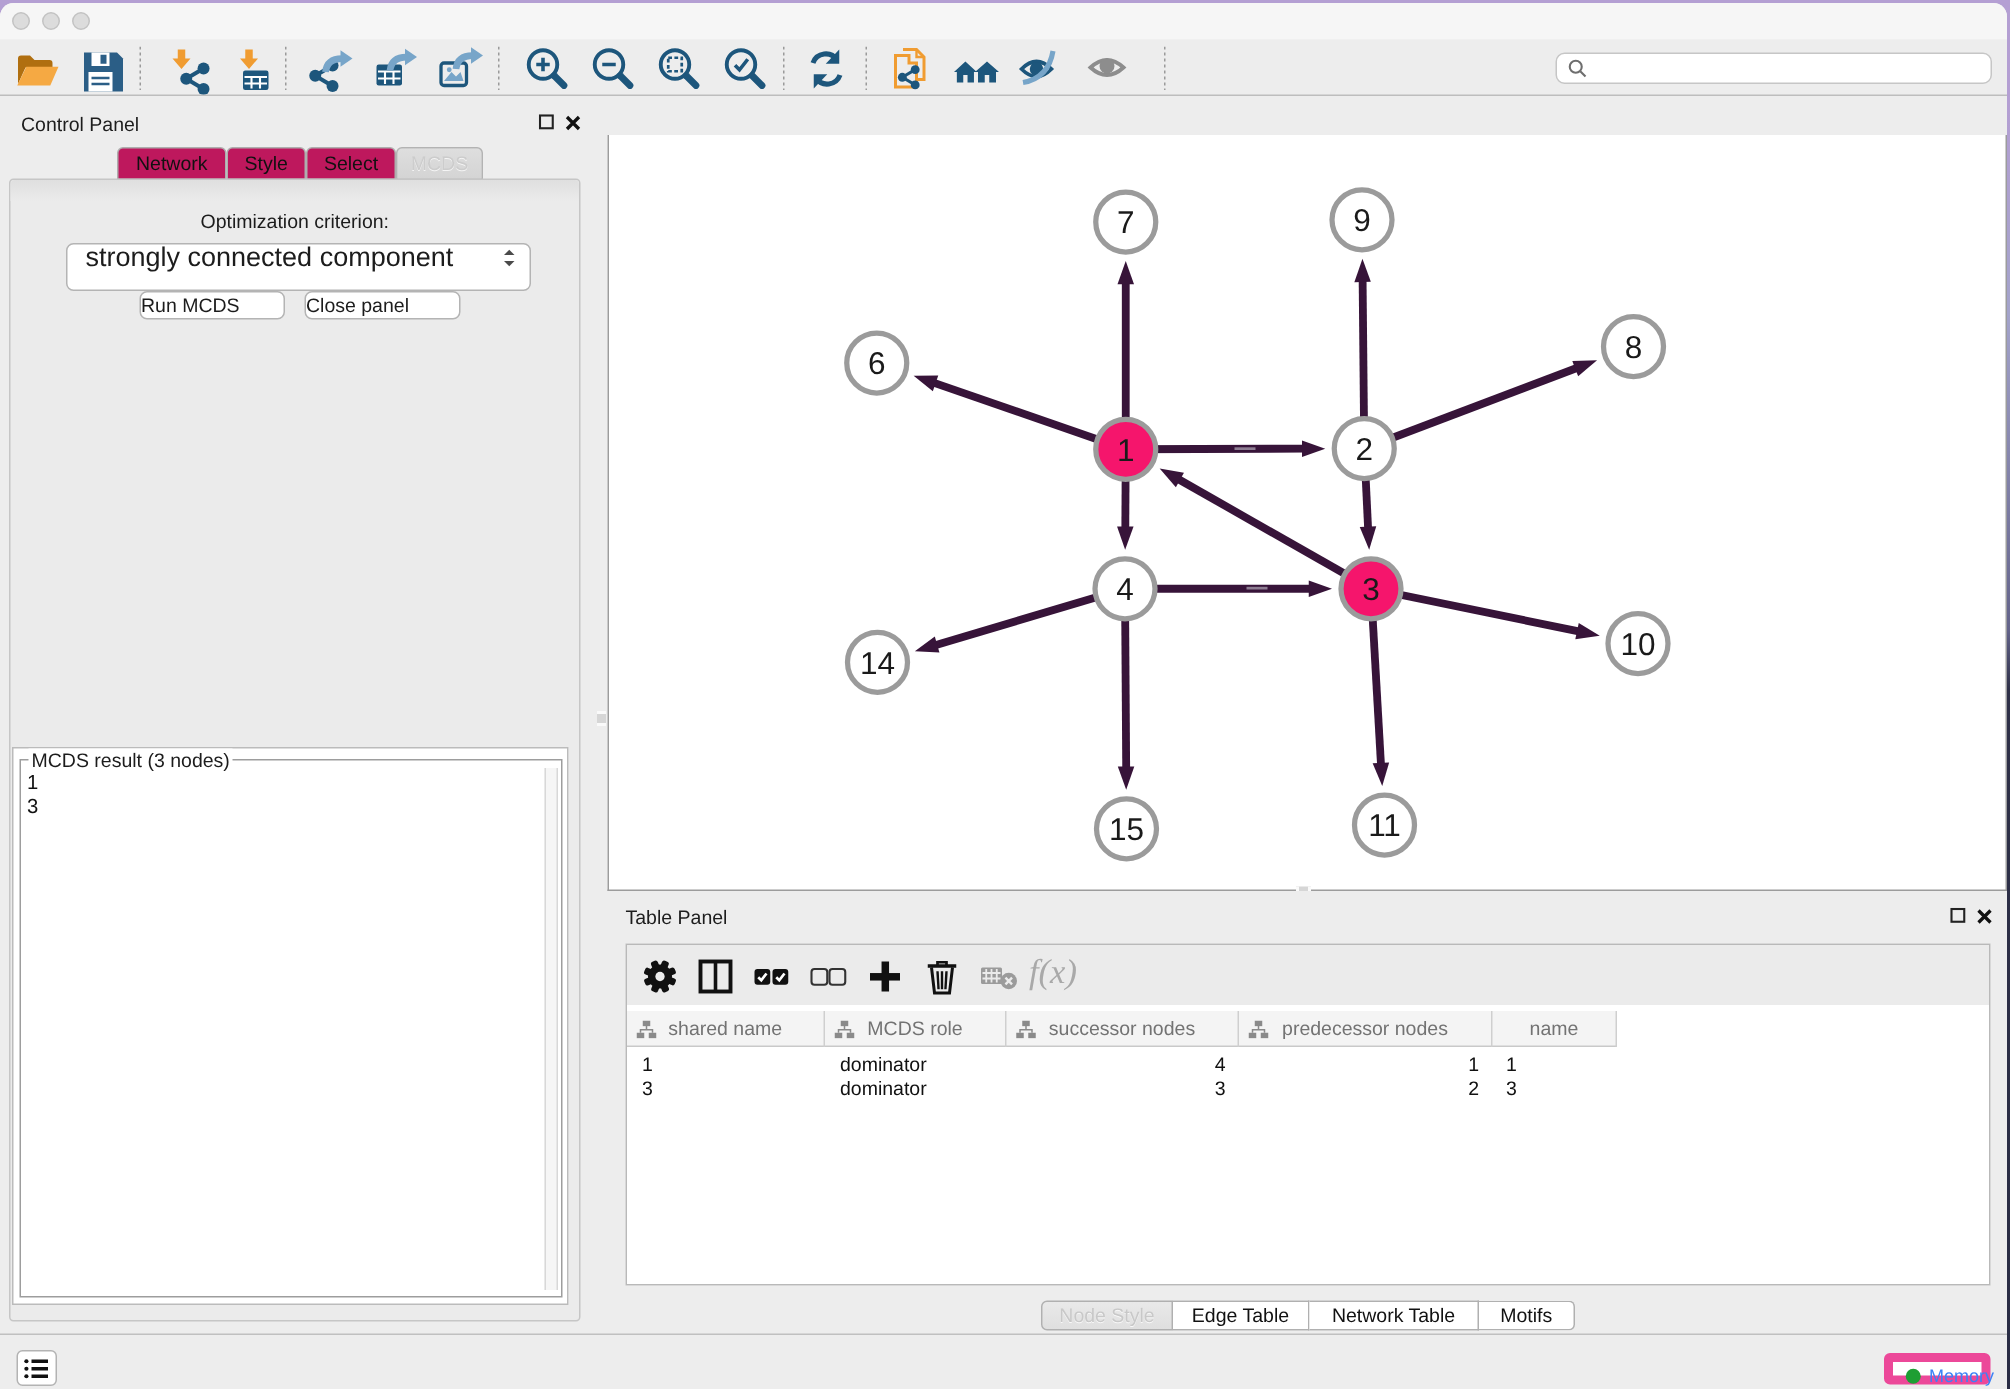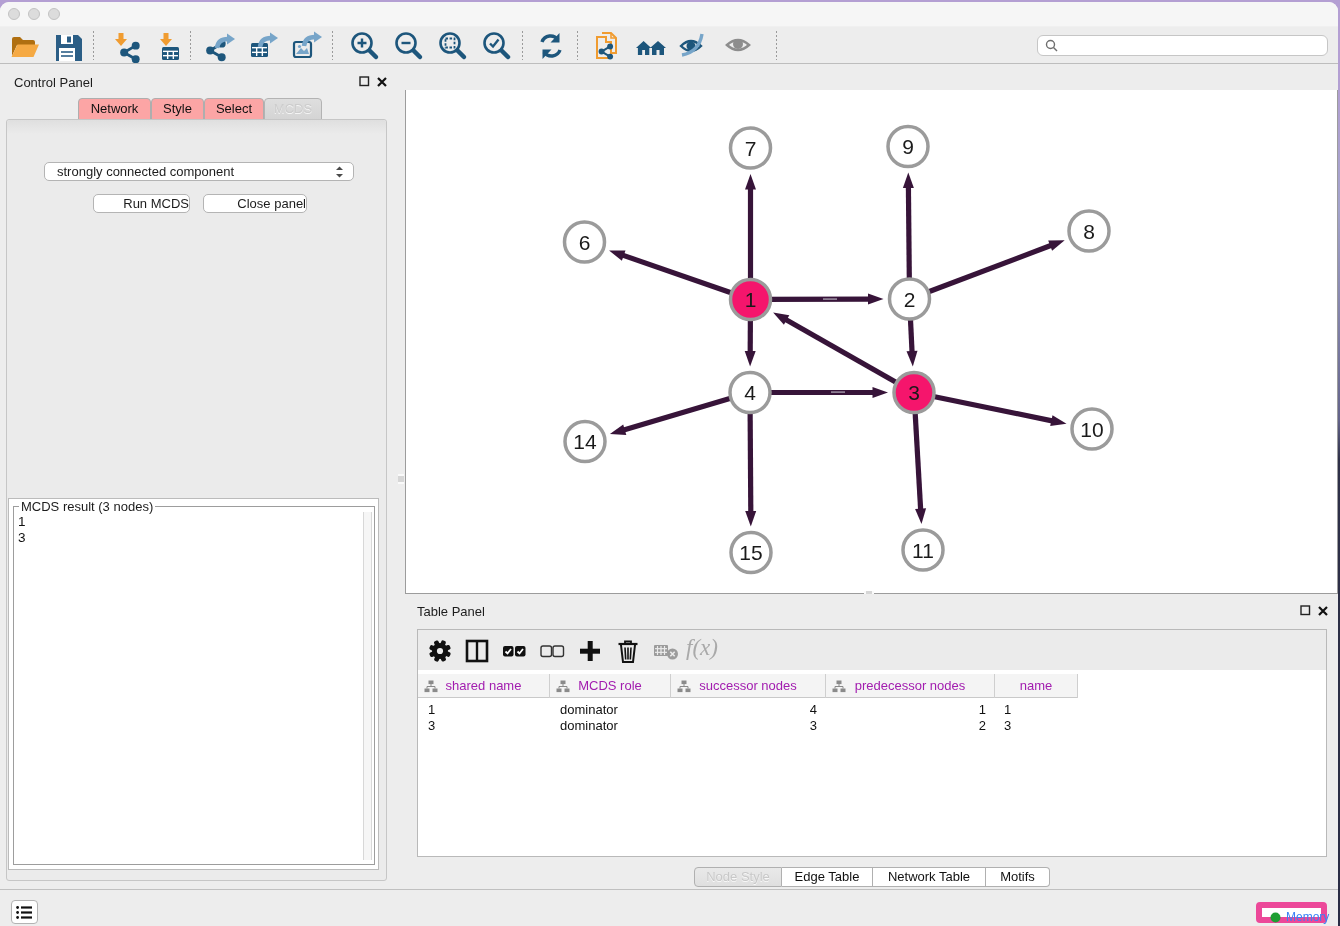--- a/index.html
+++ b/index.html
@@ -20,34 +20,34 @@
 .sep { position:absolute; top:4px; height:29px; width:1px;
   background-image:linear-gradient(#9a9a9a 50%, rgba(0,0,0,0) 50%);
   background-size:1px 4px; }
 .ticon { position:absolute; top:2px; }
 #search { position:absolute; left:1037px; top:8px; width:291px; height:21px;
   background:#fff; border:1px solid #c6c6c6; border-radius:6px; }
 
 #cpanel { position:absolute; left:0; top:63px; width:393px; height:824px; background:#ededed; }
 .ptitle { font-size:13px; color:#1d1d1d; }
 .hicon { position:absolute; }
-.tab { position:absolute; top:33px; height:22px; background:#fca5a5;
+.tab { position:absolute; top:33px; height:22px; background:#be185d;
   border:1px solid #aeaeae; border-radius:4px 4px 0 0; font-size:13px; color:#111;
   text-align:center; line-height:20px; }
 .tabsel { background:linear-gradient(#dedede,#d4d4d4); color:#ccc;
   text-shadow:0 1px 0 #f5f5f5; border-color:#b3b3b3; }
 #tabpane { position:absolute; left:6px; top:54px; width:381px; height:762px;
   background:#ebebeb; border:1px solid #c6c6c6; border-radius:3px; }
 #optlabel { position:absolute; left:0; top:75px; width:100%; text-align:center;
   font-size:13px; color:#1c1c1c; }
-#optsel { position:absolute; left:44px; top:97px; width:310px; height:19px; background:#fff;
-  border:1px solid #b4b4b4; border-radius:5px; font-size:13px; color:#1c1c1c;
+#optsel { position:absolute; left:44px; top:97px; width:310px; height:32px; background:#fff;
+  border:1px solid #b4b4b4; border-radius:5px; font-size:18px; color:#1c1c1c;
   line-height:17px; padding-left:12px; }
 .btn { position:absolute; top:129px; height:19px; background:#fff; border:1px solid #b4b4b4;
-  border-radius:5px; font-size:13px; color:#1c1c1c; text-align:right; line-height:17px; }
+  border-radius:5px; font-size:13px; color:#1c1c1c; text-align:left; line-height:17px; }
 #resultbox { position:absolute; left:8px; top:433px; width:371px; height:372px;
   background:#fff; border:1px solid #bbb; }
 #resultborder { position:absolute; left:4px; top:7px; right:3px; bottom:4px;
   border:1px solid #9d9d9d; }
 #resultlabel { position:absolute; left:10px; top:0px; background:#fff; padding:0 2px;
   font-size:13px; color:#1c1c1c; }
 #scrolltrack { position:absolute; right:6px; top:13px; width:9px; height:348px;
   background:#f6f6f6; border-left:1px solid #d8d8d8; border-right:1px solid #d8d8d8;}
 
 #netwin { position:absolute; left:405px; top:64px; width:933px; height:528px; }
@@ -65,21 +65,21 @@
 #graph circle { stroke:#9b9b9b; stroke-width:3.5; }
 #graph text { font-size:21px; fill:#1a1a1a; text-anchor:middle; font-family:"Liberation Sans",sans-serif; }
 
 #tpanel { position:absolute; left:394px; top:592px; width:944px; height:295px; background:#ededed; }
 #tbox { position:absolute; left:23px; top:35px; width:910px; height:228px;
   background:#fff; border:1px solid #b9b9b9; }
 #ttools { position:absolute; left:0; top:0; width:100%; height:40px; background:#ebebeb; }
 #thead { position:absolute; left:0; top:44px; width:660px; height:24px;
   background:#f4f4f4; border-bottom:1px solid #c9c9c9; }
 .th { position:absolute; top:0; height:24px; border-right:1px solid #cfcfcf;
-  font-size:13px; color:#a21caf; text-align:center; line-height:23px; }
+  font-size:13px; color:#737373; text-align:center; line-height:23px; }
 .td { position:absolute; font-size:13px; color:#111; height:16px; line-height:16px; }
 
 .btab { position:absolute; top:273px; height:20px; background:#fff; border:1px solid #b0b0b0;
   font-size:13px; color:#111; text-align:center; line-height:18px; }
 .btabsel { background:linear-gradient(#e9e9e9,#dfdfdf); color:#c8c8c8; text-shadow:0 1px 0 #f8f8f8; }
 
 #status { position:absolute; left:0; top:887px; width:100%; height:37px;
   background:#ededed; border-top:1px solid #c0c0c0; }
 #listbtn { position:absolute; left:11px; top:10px; width:27px; height:24px; background:#fff;
   border:1px solid #b3b3b3; border-radius:4px; }
@@ -220,20 +220,21 @@
     <svg class="hicon" style="left:376px;top:11px" width="12" height="12" viewBox="0 0 12 12">
         <path d="M2,2 L10,10 M10,2 L2,10" stroke="#111" stroke-width="2.2"></path>
       </svg>
     <div class="tab" style="left:78px;width:73px">Network</div>
     <div class="tab" style="left:151px;width:53px">Style</div>
     <div class="tab" style="left:204px;width:60px">Select</div>
     <div class="tab tabsel" style="left:264px;width:58px">MCDS</div>
     <div id="tabpane">
       <div style="position:absolute;left:0;top:0;width:100%;height:14px;background:linear-gradient(#dfdfdf,#ebebeb);border-radius:3px 3px 0 0"></div>
     </div>
+    <div id="optlabel">Optimization criterion:</div>
     <div id="optsel">strongly connected component
       <svg width="11" height="14" style="position:absolute;right:8px;top:2px" viewBox="0 0 11 14">
           <path d="M2,5 L5.5,1.5 L9,5 Z" fill="#4a4a4a"></path>
           <path d="M2,9 L5.5,12.5 L9,9 Z" fill="#4a4a4a"></path>
         </svg>
     </div>
     <div class="btn" style="left:93px;width:97px">Run MCDS</div>
     <div class="btn" style="left:203px;width:104px">Close panel</div>
     <div id="resultbox">
       <div id="resultborder"></div>

